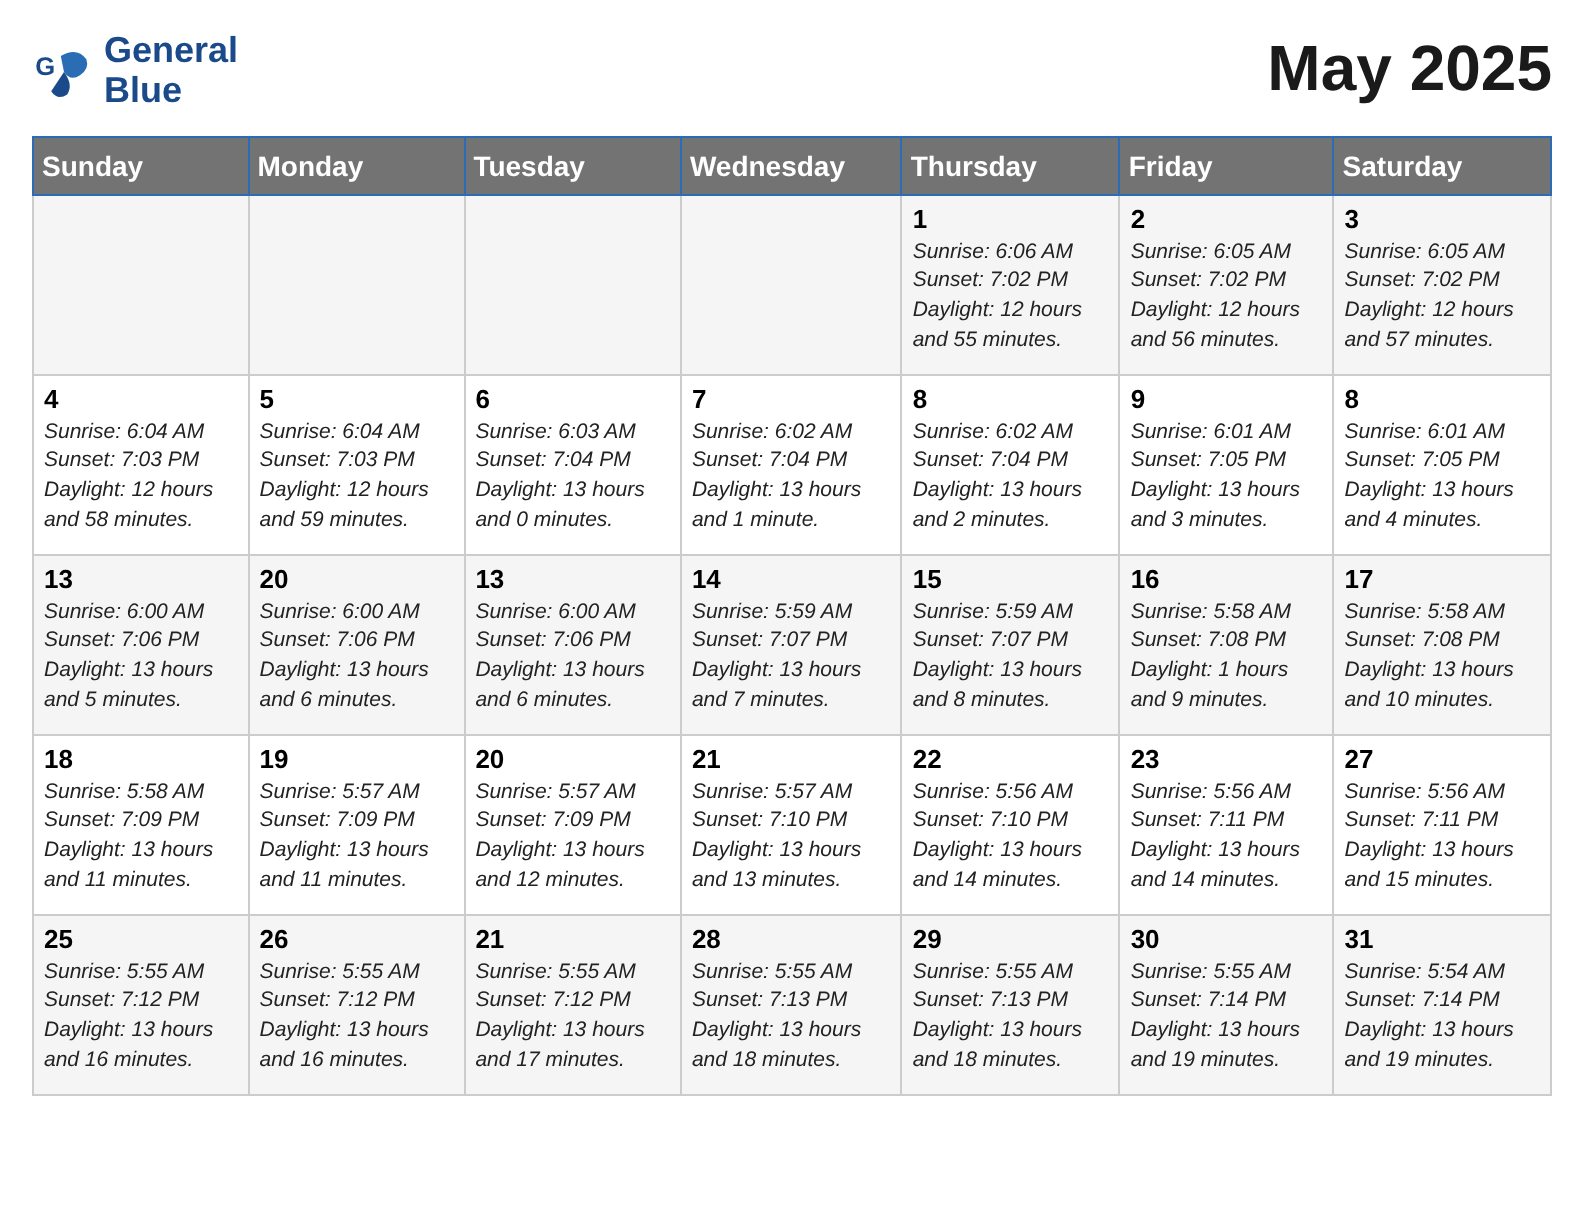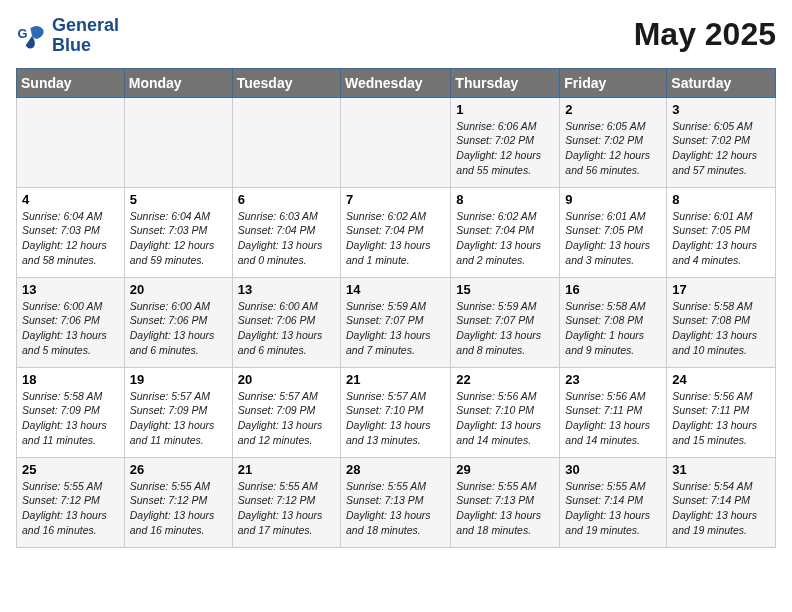--- a/index.html
+++ b/index.html
@@ -309,21 +309,21 @@
         </td>
         <td>
           <span class="day-num">23</span>
           <div class="cell-content">
             <div>Sunrise: 5:56 AM</div>
             <div>Sunset: 7:11 PM</div>
             <div>Daylight: 13 hours and 14 minutes.</div>
           </div>
         </td>
         <td>
-          <span class="day-num">24</span>
+          <span class="day-num">27</span>
           <div class="cell-content">
             <div>Sunrise: 5:56 AM</div>
             <div>Sunset: 7:11 PM</div>
             <div>Daylight: 13 hours and 15 minutes.</div>
           </div>
         </td>
       </tr>
       <tr>
         <td>
           <span class="day-num">25</span>

